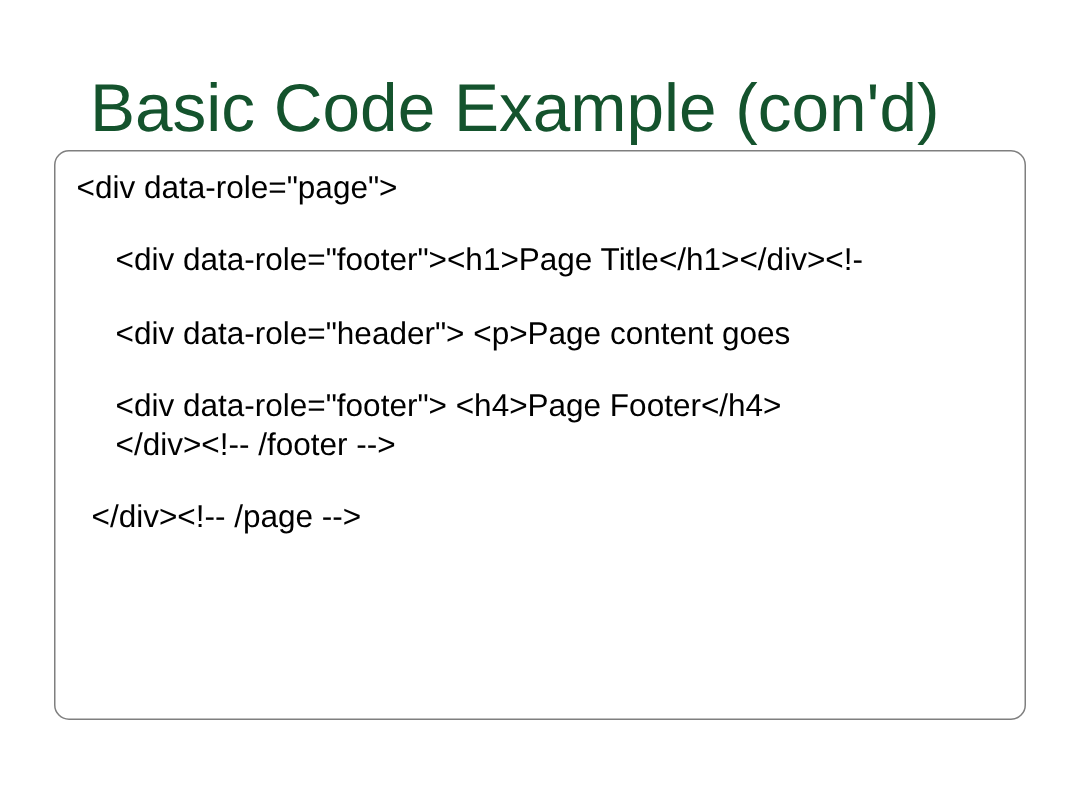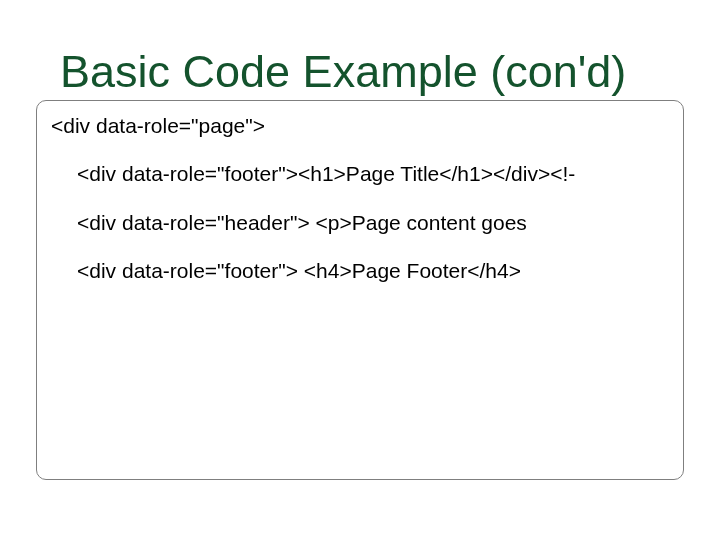--- a/index.html
+++ b/index.html
@@ -76,17 +76,19 @@
     <div class="block indent">
       <div class="code-line">
         <span>&lt;div </span><span class="bold">data-role</span><span>="</span><span class="bold">header</span><span>"&gt; &lt;p&gt;Page content goes </span>
       </div>
     </div>
 
     <div class="block indent">
       <div class="code-line">
         <span>&lt;div </span><span class="bold">data-role</span><span>="</span><span class="bold">footer</span><span>"&gt; &lt;h4&gt;Page Footer&lt;/h4&gt; </span>
       </div>
+      <div class="code-line">&lt;/div&gt;&lt;!-- /footer --&gt;</div>
     </div>
 
+    <div class="code-line" style="padding-left:10px;">&lt;/div&gt;&lt;!-- /page --&gt;</div>
 
   </div>
 </div>
 
 </body></html>

